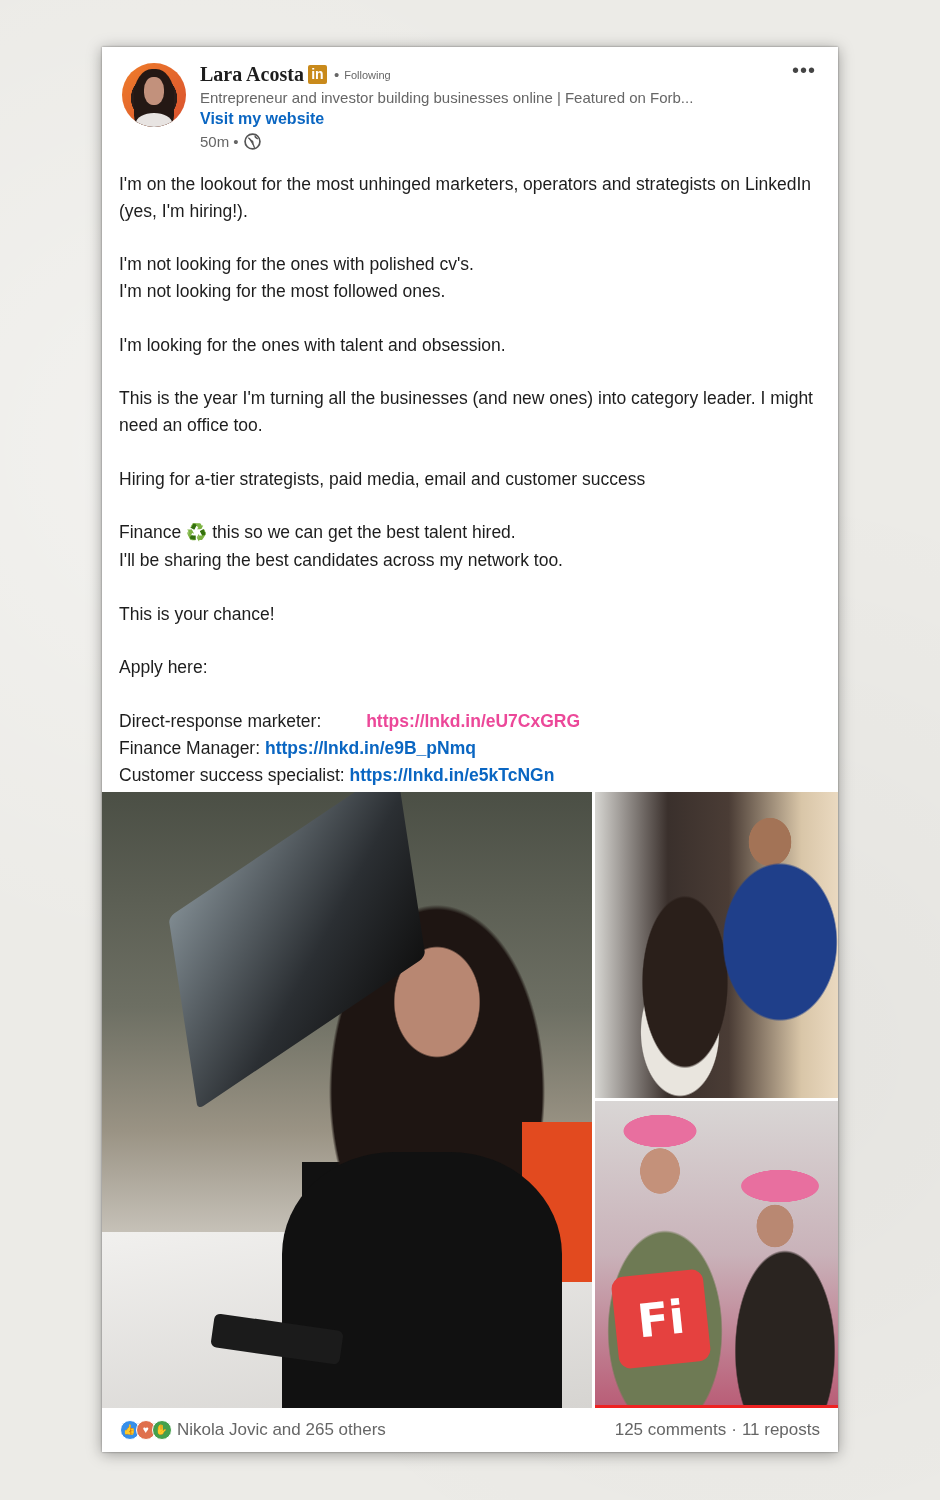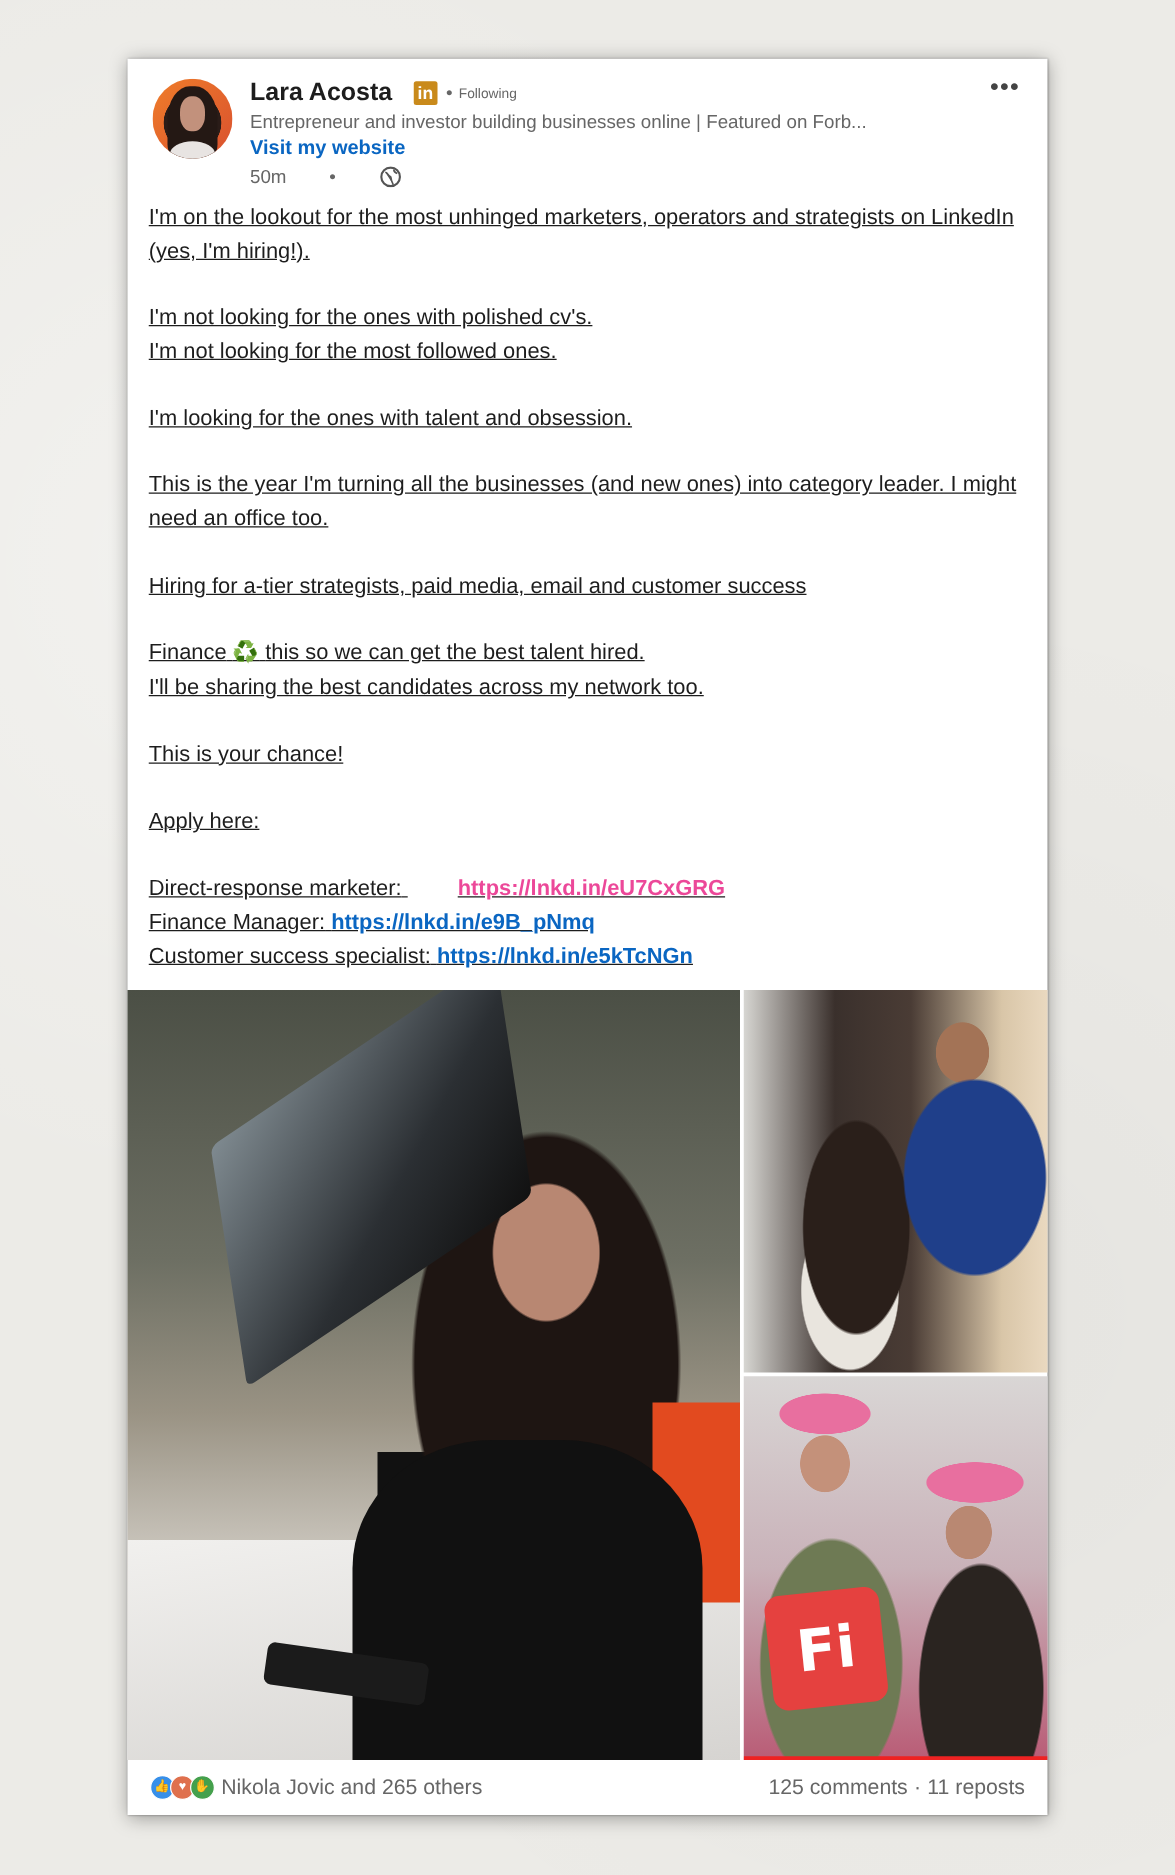--- a/index.html
+++ b/index.html
@@ -33,38 +33,38 @@
     background: #241814; z-index: 0;
   }
   .avatar .face { z-index: 1; }
   .avatar .shirt {
     position: absolute; left: 14px; top: 50px; width: 36px; height: 20px; border-radius: 50% 50% 0 0;
     background: #e8e4e2; z-index: 2;
   }
   .header-line {
     position: absolute; left: 98px; top: 16px; display: flex; align-items: center; white-space: nowrap;
   }
-  .author-name { font-size: 20px; font-weight: bold; color: #1d1d1d; }
+  .author-name { font-size: 20px; font-weight: bold; color: #1d1d1d; font-family: Liberation Serif, serif; }
   .in-badge {
-    display: inline-block; margin-left: 17px; width: 19px; height: 19px; background: #c98a1b;
+    display: inline-block; margin-left: 4px; width: 19px; height: 19px; background: #c98a1b;
     color: #fff; font-weight: bold; font-size: 14px; line-height: 19px; text-align: center; border-radius: 2px;
   }
   .dot-sep { color: #666; font-size: 15px; margin: 0 5px 0 7px; }
   .following { color: #666; font-size: 11px; }
   .headline {
     position: absolute; left: 98px; top: 42px; width: 570px; font-size: 15px; color: #666;
     white-space: nowrap; overflow: hidden; text-overflow: ellipsis;
   }
   .website { position: absolute; left: 98px; top: 63px; font-size: 16px; font-weight: bold; color: #0a66c2; text-decoration: none; }
-  .meta { position: absolute; left: 98px; top: 86px; font-size: 15px; color: #666; display: flex; align-items: center; gap: 30px; }
+  .meta { position: absolute; left: 98px; top: 86px; font-size: 15px; color: #666; display: flex; align-items: center; }
   .globe { margin-left: 5px; width: 17px; height: 17px; }
   .more-btn { position: absolute; right: 22px; top: 12px; font-size: 20px; color: #444; letter-spacing: 1px; cursor: pointer; }
   .post-body {
-    position: absolute; left: 17px; top: 113px; width: 712px;
-    font-size: 17.5px; line-height: 26.8px; color: #1d1d1d; text-decoration: underline;
+    position: absolute; left: 17px; top: 124px; width: 712px;
+    font-size: 17.5px; line-height: 26.8px; color: #1d1d1d;
   }
   .post-body p { margin: 0; }
   .post-body .gap { height: 26.8px; }
   .link { font-weight: bold; text-decoration: none; }
   .link.visited { color: #ec4899; margin-left: 40px; }
   .link.unvisited { color: #0a66c2; }
   .recycle { color: #3aa43a; font-size: 17px; }
   .images { position: absolute; left: 0; top: 745px; width: 736px; height: 616px; }
   .img { position: absolute; overflow: hidden; }
   .img-main {

